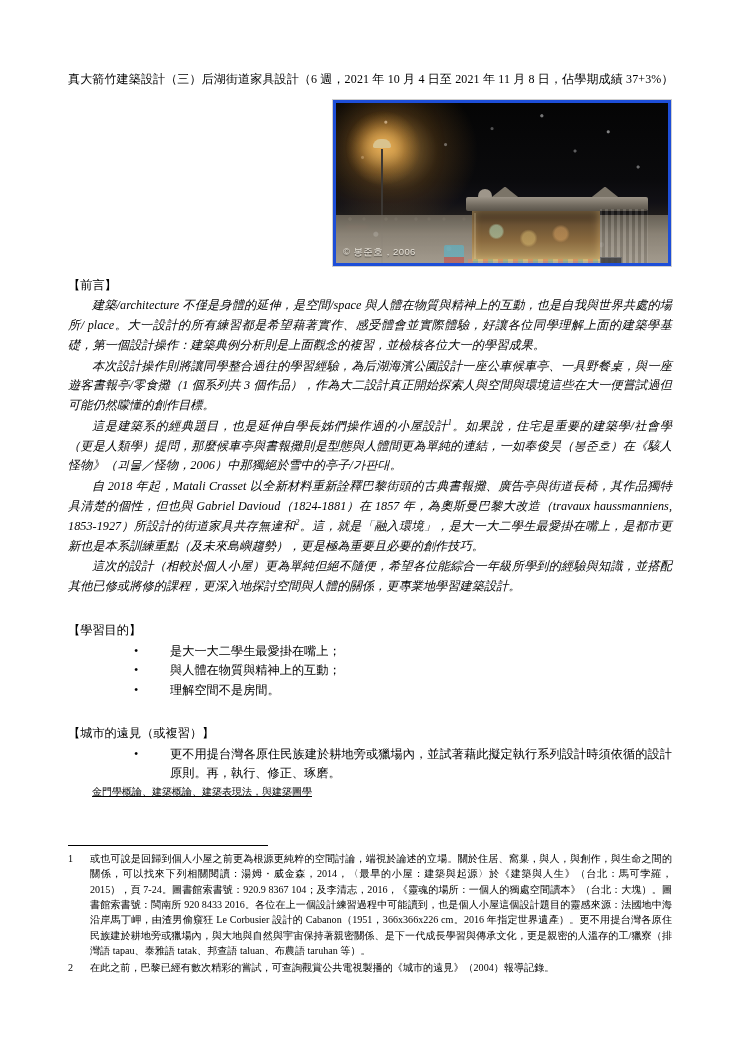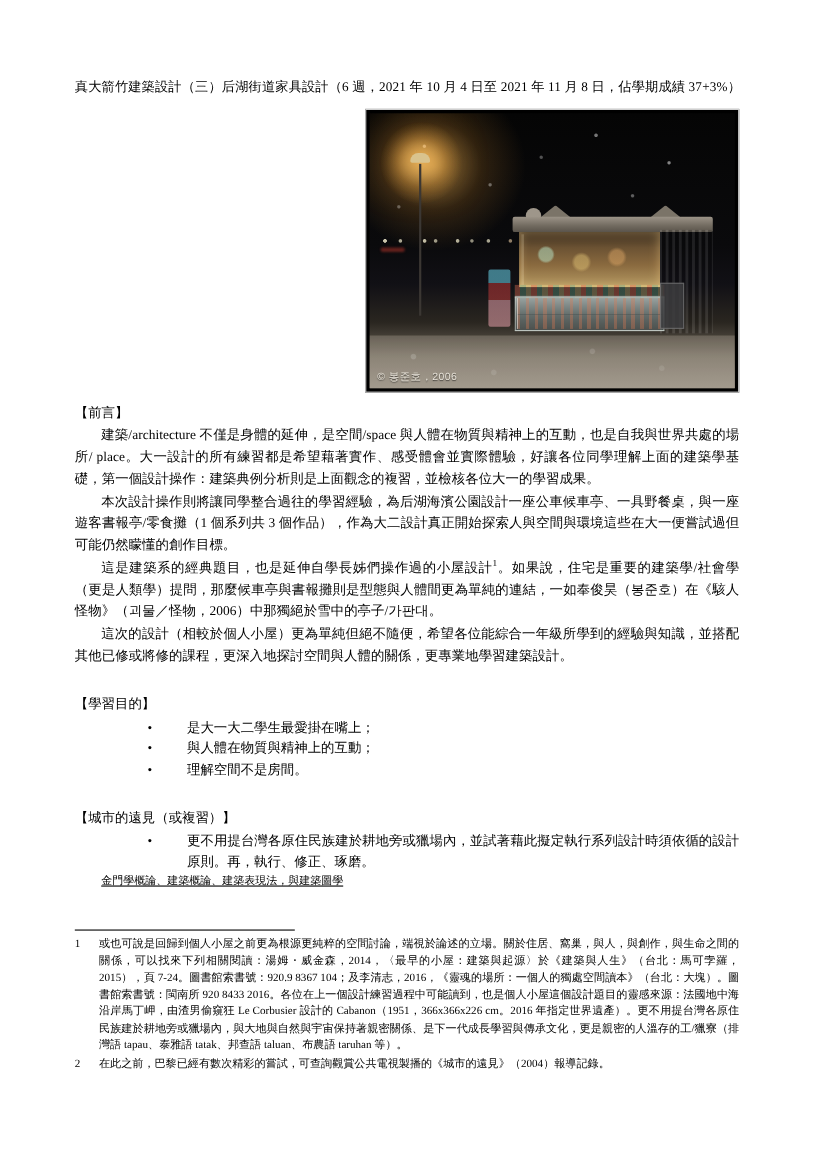--- a/index.html
+++ b/index.html
@@ -41,24 +41,24 @@
   
   .figure-block {
     width: 100%;
     display: flex;
     justify-content: flex-end;
     margin: 4px 0 8px 0;
   }
   .figure {
     position: relative;
     width: 340px;
-    height: 258px;
+    height: 168px;
     border: 1px solid #cfcfcf;
     box-sizing: border-box;
-    background: #000000;
+    background: #1d4ed8;
     overflow: hidden;
   }
   .photo {
     position: absolute;
     inset: 3px;
     overflow: hidden;
     background:
       radial-gradient(ellipse 120px 110px at 58px 48px, rgba(255,196,96,0.50) 0%, rgba(255,170,60,0.16) 36%, rgba(0,0,0,0) 70%),
       linear-gradient(to bottom, #050505 0%, #0a0a0c 48%, #111015 62%, #2a2620 76%, #5d564c 86%, #8d8579 95%, #9a9287 100%);
   }
@@ -262,20 +262,21 @@
     font-weight: 400;
   }
   .para {
     font-size: 12.2px;
     line-height: 1.62;
     margin: 0 0 1px 0;
     text-indent: 24px;
     text-align: justify;
     text-justify: inter-ideograph;
     letter-spacing: 0.05px;
+    font-style: italic;
   }
   .sup {
     font-size: 8.4px;
     vertical-align: super;
     line-height: 0;
   }
   ul.bullets {
     list-style: none;
     margin: 1px 0 0 0;
     padding: 0;
@@ -369,20 +370,21 @@
     </div>
 
     <div class="section-head">【前言】</div>
 
     <p class="para">建築/architecture 不僅是身體的延伸，是空間/space 與人體在物質與精神上的互動，也是自我與世界共處的場所/ place。大一設計的所有練習都是希望藉著實作、感受體會並實際體驗，好讓各位同學理解上面的建築學基礎，第一個設計操作：建築典例分析則是上面觀念的複習，並檢核各位大一的學習成果。</p>
 
     <p class="para">本次設計操作則將讓同學整合過往的學習經驗，為后湖海濱公園設計一座公車候車亭、一具野餐桌，與一座遊客書報亭/零食攤（1 個系列共 3 個作品），作為大二設計真正開始探索人與空間與環境這些在大一便嘗試過但可能仍然矇懂的創作目標。</p>
 
     <p class="para"><span>這是建築系的經典題目，也是延伸自學長姊們操作過的小屋設計<span class="sup">1</span>。如果說，住宅是重要的建築學/社會學（更是人類學）提問，那麼候車亭與書報攤則是型態與人體間更為單純的連結，一如奉俊昊（봉준호）在《駭人怪物》（괴물／怪物，2006）中那獨絕於雪中的亭子/가판대。</span></p>
 
+    <p class="para"><span>自 2018 年起，Matali Crasset 以全新材料重新詮釋巴黎街頭的古典書報攤、廣告亭與街道長椅，其作品獨特具清楚的個性，但也與 Gabriel Davioud（1824-1881）在 1857 年，為奧斯曼巴黎大改造（travaux haussmanniens, 1853-1927）所設計的街道家具共存無違和<span class="sup">2</span>。這，就是「融入環境」，是大一大二學生最愛掛在嘴上，是都市更新也是本系訓練重點（及未來島嶼趨勢），更是極為重要且必要的創作技巧。</span></p>
 
     <p class="para">這次的設計（相較於個人小屋）更為單純但絕不隨便，希望各位能綜合一年級所學到的經驗與知識，並搭配其他已修或將修的課程，更深入地探討空間與人體的關係，更專業地學習建築設計。</p>
 
     <div class="gap-md"></div>
 
     <div class="section-head">【學習目的】</div>
     <ul class="bullets">
       <li><span class="dot">•</span><span>是大一大二學生最愛掛在嘴上；</span></li>
       <li><span class="dot">•</span><span>與人體在物質與精神上的互動；</span></li>
       <li><span class="dot">•</span><span>理解空間不是房間。</span></li>

